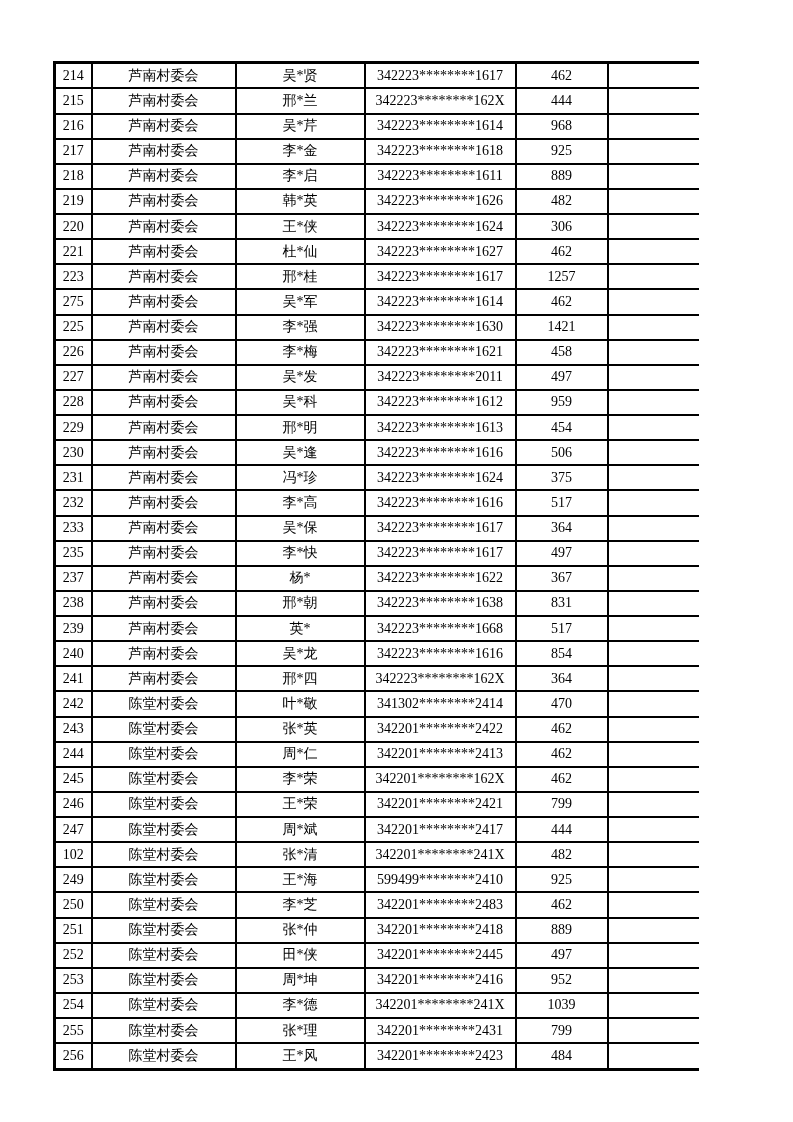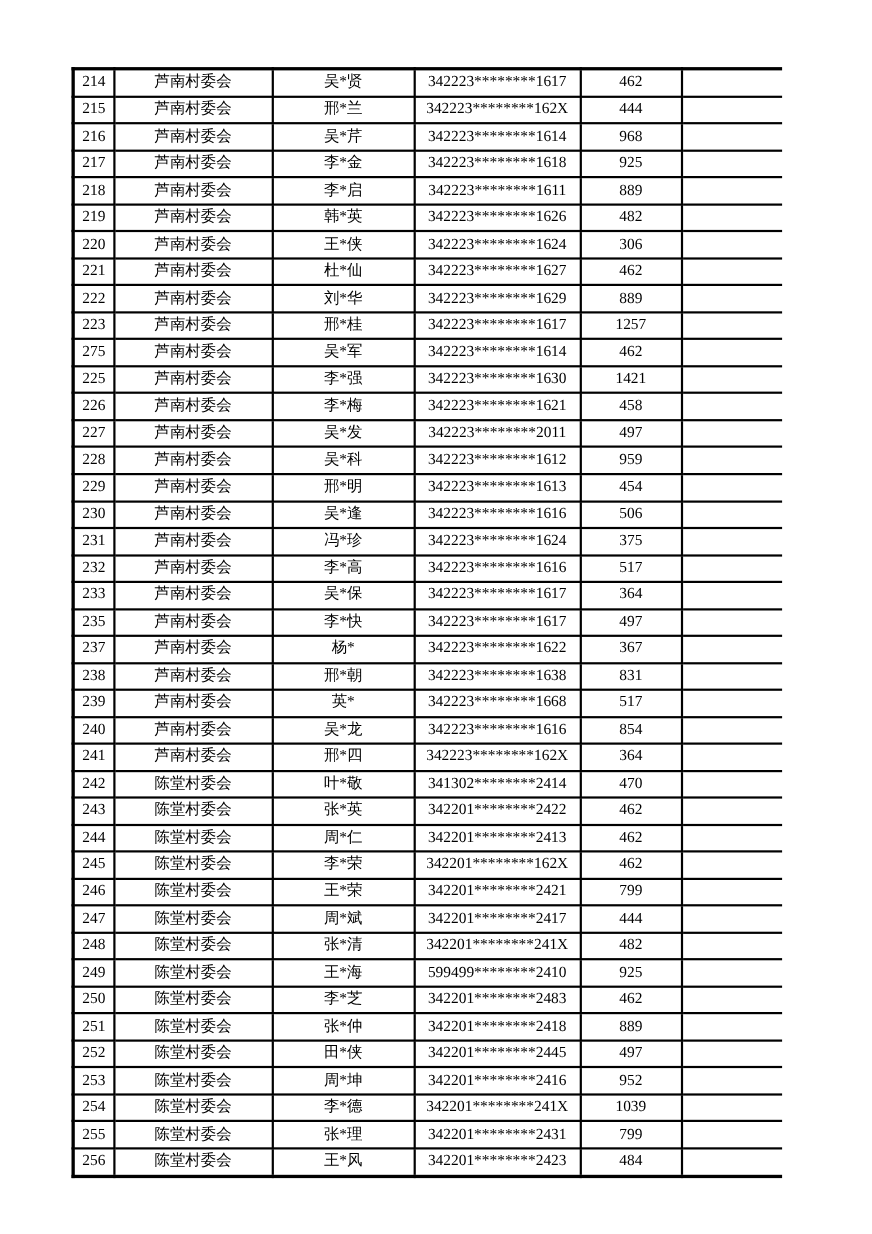--- a/index.html
+++ b/index.html
@@ -8,21 +8,20 @@
     background: #ffffff;
   }
   .page {
     position: relative;
     width: 699px;
     height: 1122px;
     background: #ffffff;
     overflow: hidden;
     font-family: "Liberation Serif", "DejaVu Serif", serif;
     color: #000000;
-    margin-left: 12px;
   }
   table.grid {
     position: absolute;
     left: 53px;
     top: 61px;
     width: 664px;
     height: 1010px;
     border-collapse: collapse;
     table-layout: fixed;
     border: 3px solid #000000;
@@ -117,28 +116,20 @@
         </tr>
         <tr>
           <td>221</td>
           <td>芦南村委会</td>
           <td>杜*仙</td>
           <td>342223********1627</td>
           <td>462</td>
           <td></td>
         </tr>
         <tr>
-          <td>222</td>
-          <td>芦南村委会</td>
-          <td>刘*华</td>
-          <td>342223********1629</td>
-          <td>889</td>
-          <td></td>
-        </tr>
-        <tr>
           <td>223</td>
           <td>芦南村委会</td>
           <td>邢*桂</td>
           <td>342223********1617</td>
           <td>1257</td>
           <td></td>
         </tr>
         <tr>
           <td>275</td>
           <td>芦南村委会</td>
@@ -309,21 +300,21 @@
         </tr>
         <tr>
           <td>247</td>
           <td>陈堂村委会</td>
           <td>周*斌</td>
           <td>342201********2417</td>
           <td>444</td>
           <td></td>
         </tr>
         <tr>
-          <td>248</td>
+          <td>102</td>
           <td>陈堂村委会</td>
           <td>张*清</td>
           <td>342201********241X</td>
           <td>482</td>
           <td></td>
         </tr>
         <tr>
           <td>249</td>
           <td>陈堂村委会</td>
           <td>王*海</td>

